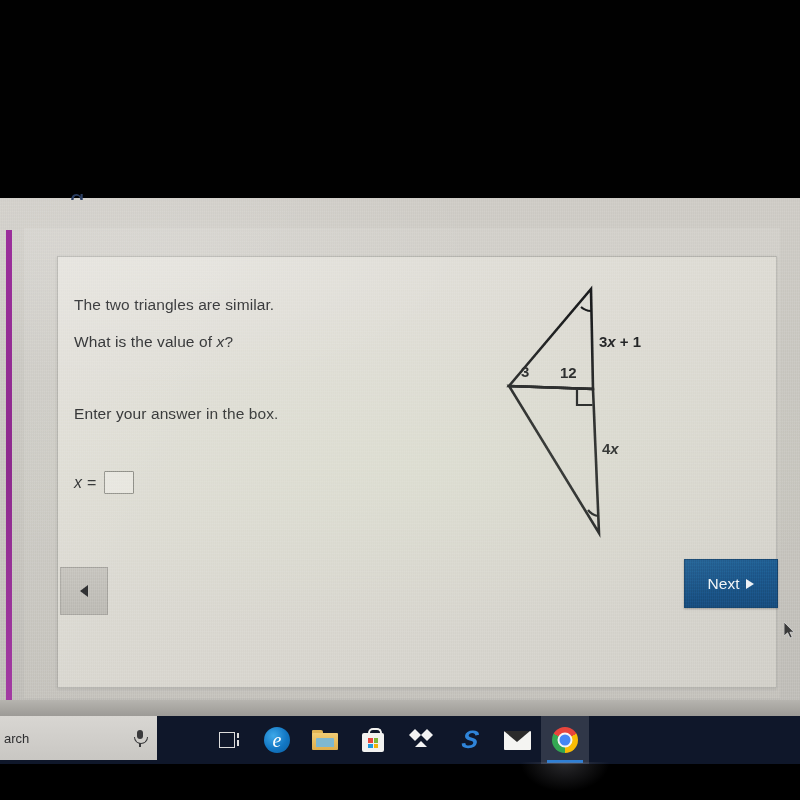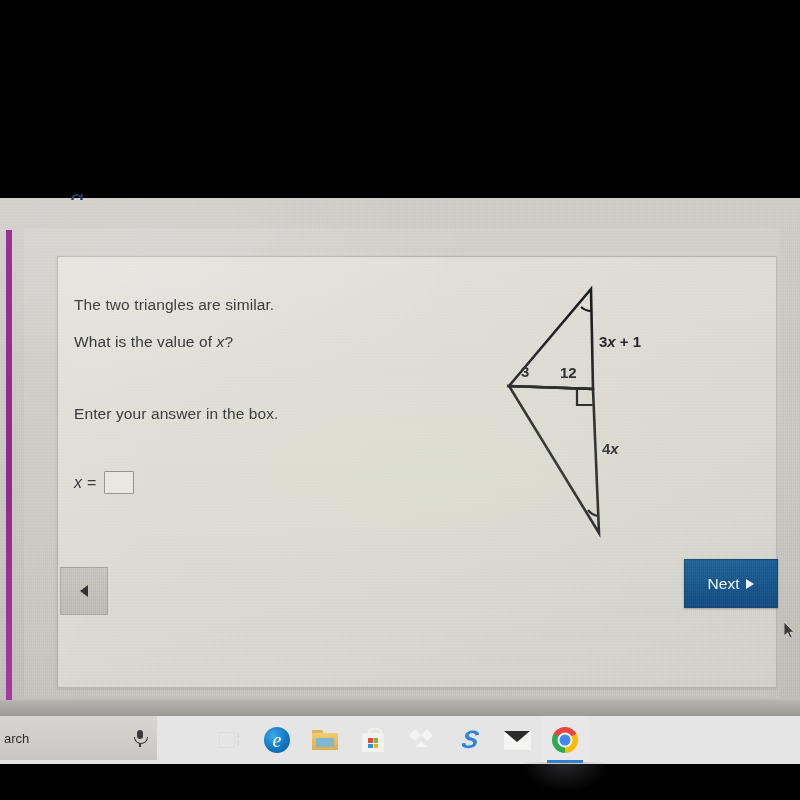--- a/index.html
+++ b/index.html
@@ -219,21 +219,21 @@
     width: 800px; height: 16px;
     background: linear-gradient(180deg, #b6b4af, #9c9a96);
     z-index: 18;
   }
 
   
   .taskbar {
     position: absolute;
     left: 0; top: 716px;
     width: 800px; height: 48px;
-    background: #e5e5e5;
+    background: #0f172a;
     z-index: 25;
     display: flex;
     align-items: center;
   }
   .search-box {
     position: absolute;
     left: -40px; top: 0;
     width: 197px; height: 44px;
     background: linear-gradient(180deg, #d8d6d2, #c9c7c3);
     display: flex;

